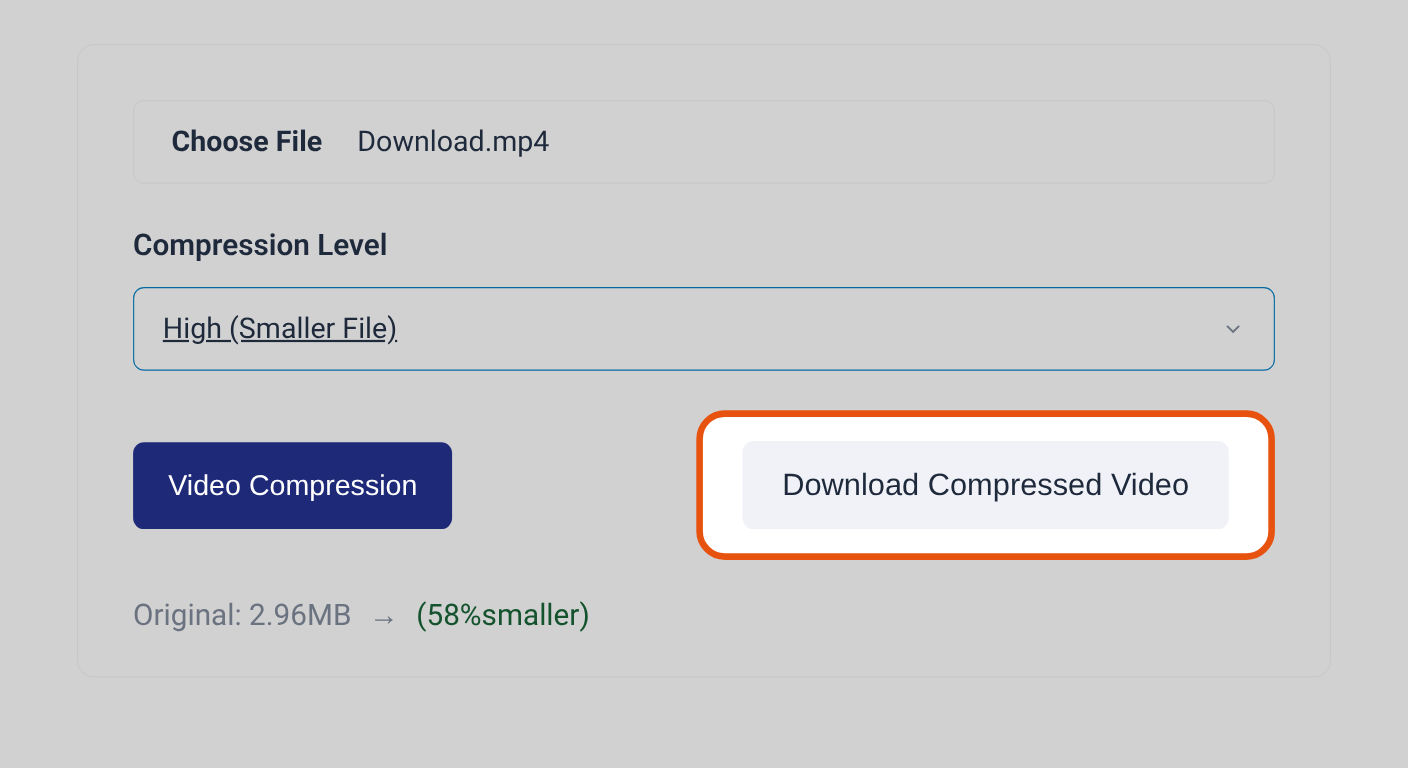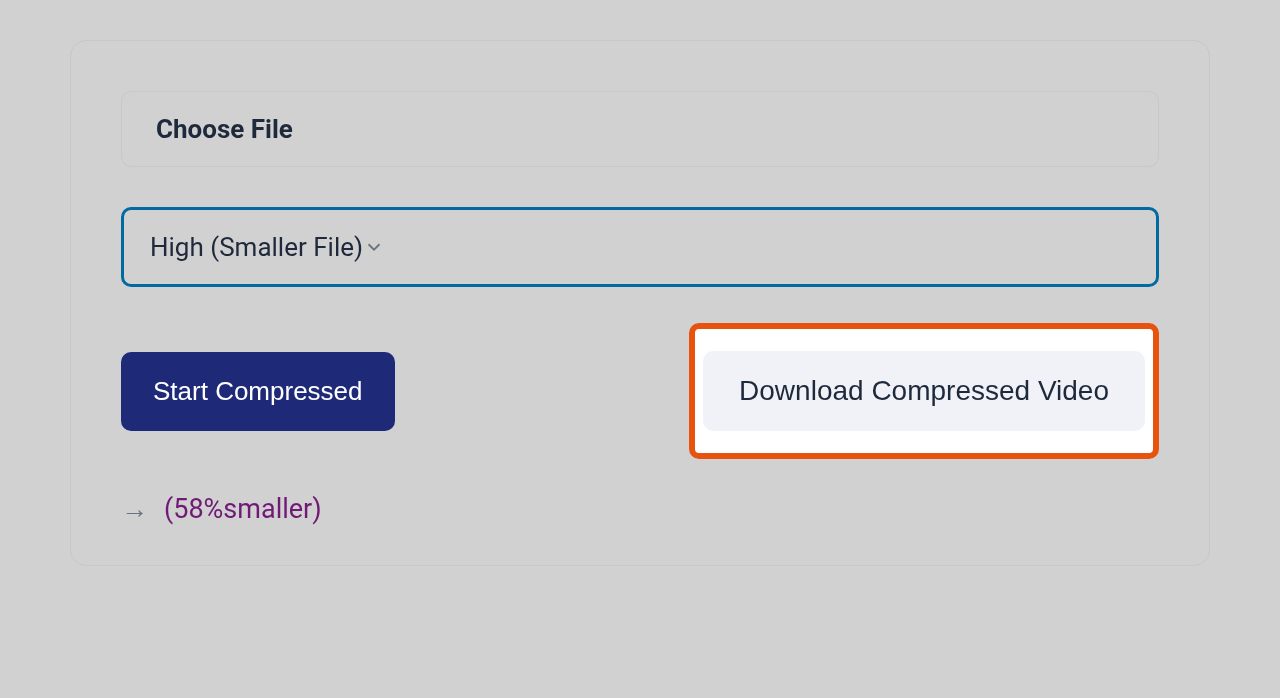--- a/index.html
+++ b/index.html
@@ -43,28 +43,30 @@
     .filename {
       color: #1e293b;
       font-weight: 400;
     }
     .select-wrapper {
       position: relative;
       margin-bottom: 36px;
     }
     .select-input {
       width: 100%;
-      border: 3px solid #0369a1;
+      border: 1px solid #0369a1;
       border-radius: 10px;
       padding: 22px 26px;
       font-size: 26px;
       color: #1e293b;
       background: transparent;
       display: flex;
       align-items: center;
+      justify-content: space-between;
+      text-decoration: underline;
     }
     .chevron {
       width: 22px;
       height: 22px;
       stroke: #6b7280;
       stroke-width: 2;
       fill: none;
     }
     .button-row {
       display: flex;
@@ -77,23 +79,23 @@
       color: #ffffff;
       font-size: 26px;
       font-weight: 500;
       border: none;
       border-radius: 10px;
       padding: 24px 32px;
       cursor: pointer;
     }
     .download-wrapper {
       border: 6px solid #e8520f;
-      border-radius: 10px;
+      border-radius: 26px;
       background: #ffffff;
-      padding: 22px 8px;
+      padding: 22px 36px;
     }
     .download-btn {
       background: #f0f2f7;
       color: #1e293b;
       font-size: 28px;
       font-weight: 500;
       border: none;
       border-radius: 10px;
       padding: 24px 36px;
       cursor: pointer;
@@ -103,48 +105,51 @@
       color: #6b7280;
       display: flex;
       align-items: center;
       gap: 16px;
       flex-wrap: wrap;
     }
     .arrow {
       color: #6b7280;
     }
     .smaller {
-      color: #701a75;
+      color: #14532d;
     }
   </style>
 </head>
 <body>
 
 <div class="card">
 
 
   <div class="file-input-row">
     <span class="choose-file">Choose File</span>
+    <span class="filename">Download.mp4</span>
   </div>
 
+  <div class="label">Compression Level</div>
 
   <div class="select-wrapper">
     <div class="select-input">
       <span>High (Smaller File)</span>
       <svg class="chevron" viewBox="0 0 24 24">
         <polyline points="6 9 12 15 18 9"></polyline>
       </svg>
     </div>
   </div>
 
   <div class="button-row">
-    <button class="start-btn">Start Compressed</button>
+    <button class="start-btn">Video Compression</button>
     <div class="download-wrapper">
       <button class="download-btn">Download Compressed Video</button>
     </div>
   </div>
 
   <div class="stats-row">
+    <span>Original: 2.96MB</span>
     <span class="arrow">→</span>
     <span class="smaller">(58%smaller)</span>
   </div>
 
 </div>
 
 </body></html>

